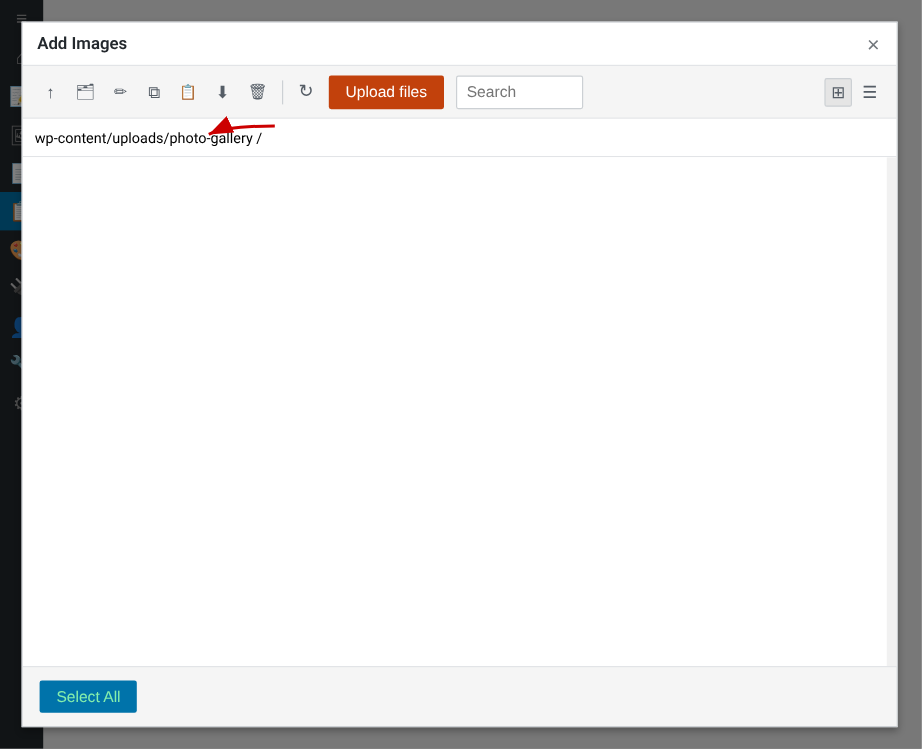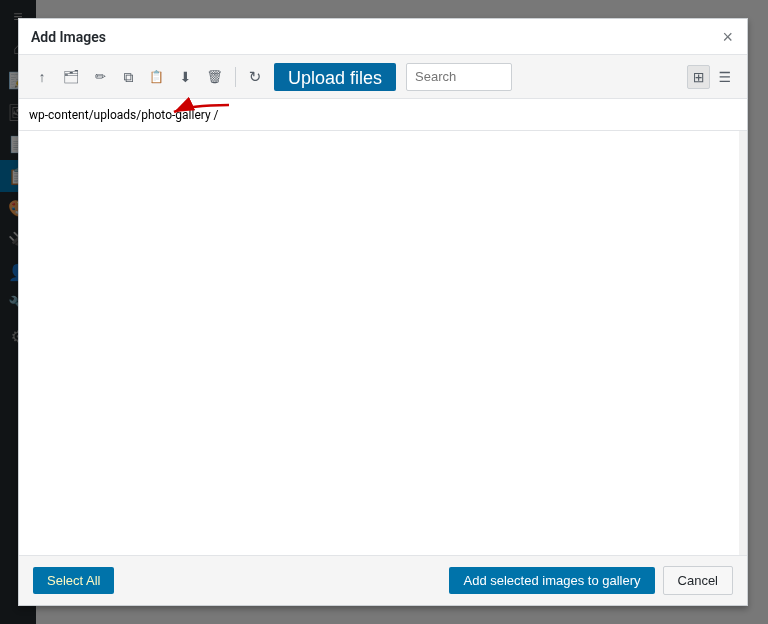--- a/index.html
+++ b/index.html
@@ -115,27 +115,27 @@
       background: #ccd0d4;
       margin: 0 4px;
     }
 
     .toolbar-refresh {
       color: #555d66;
       font-size: 15px;
     }
 
     .upload-btn {
-      background: #0369a1;
+      background: #c2410c;
       color: #fff;
       border: none;
       border-radius: 2px;
       padding: 5px 14px;
       cursor: pointer;
-      font-size: 18px;
+      font-size: 13px;
       font-weight: 500;
       height: 28px;
       margin-left: 4px;
     }
 
     .search-input {
       margin-left: 8px;
       border: 1px solid #ccd0d4;
       border-radius: 2px;
       padding: 4px 8px;
@@ -257,21 +257,21 @@
     }
 
     .footer-right {
       display: flex;
       gap: 8px;
       align-items: center;
     }
 
     .select-all-btn {
       background: #0073aa;
-      color: #fef9c3;
+      color: #86efac;
       border: none;
       border-radius: 2px;
       padding: 6px 14px;
       cursor: pointer;
       font-size: 13px;
       font-weight: 500;
     }
 
     .add-gallery-btn {
       background: #0073aa;
@@ -397,20 +397,16 @@
 
 
     <div class="file-browser">
       <div class="scrollbar-track"></div>
     </div>
 
     <div class="modal-footer">
       <div class="footer-left">
         <button class="select-all-btn">Select All</button>
       </div>
-      <div class="footer-right">
-        <button class="add-gallery-btn">Add selected images to gallery</button>
-        <button class="cancel-btn">Cancel</button>
-      </div>
     </div>
 
   </div>
 </div>
 
 </body></html>

